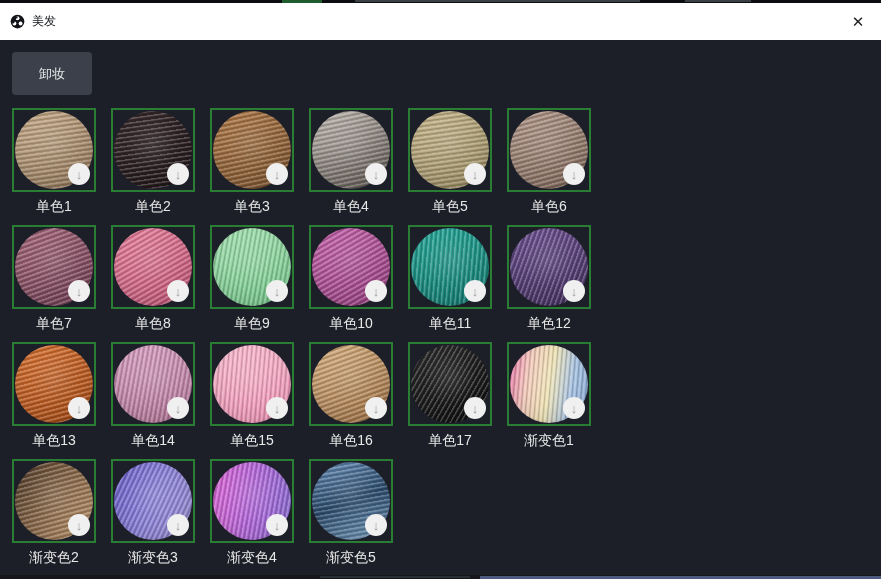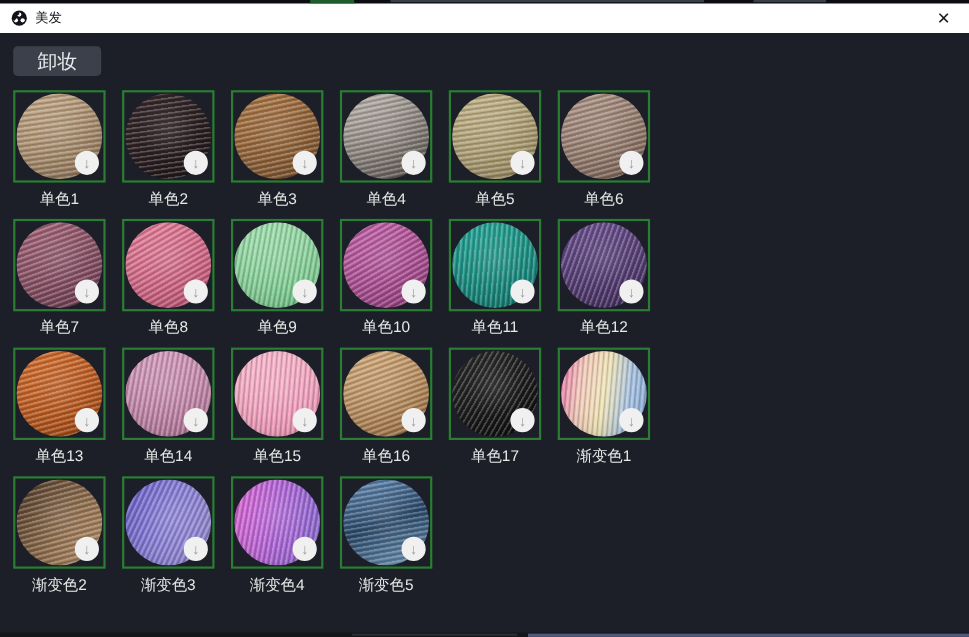--- a/index.html
+++ b/index.html
@@ -16,36 +16,36 @@
   .top-strip .frag { position:absolute; top:0; }
   .frag-green { left:282px; width:40px; height:3px; background:#1e5c2e; }
   .frag-gray1 { left:355px; width:285px; height:2px; background:#3a4046; }
   .frag-gray2 { left:685px; width:66px; height:2px; background:#3a4046; }
   .bottom-strip { height:4px; background:#15171b; position:relative; flex:0 0 auto; }
   .bottom-blue { position:absolute; left:480px; right:0; bottom:0; height:3px; background:#4e5a82; }
   .bottom-gray { position:absolute; left:320px; width:150px; bottom:1px; height:2px; background:#2a2e35; }
 
   
   .titlebar {
-    height:27px; background:var(--titlebar-bg,#ffffff);
+    height:37px; background:var(--titlebar-bg,#ffffff);
     display:flex; align-items:center; padding:0 10px; flex:0 0 auto;
   }
   .titlebar .logo { width:15px; height:15px; display:inline-flex; margin-right:7px; }
   .titlebar .title { font-size:12px; color:#16181d; }
   .titlebar .close {
     margin-left:auto; width:26px; height:26px; display:flex; align-items:center; justify-content:center;
     font-size:15px; color:#1a1a1a; cursor:pointer; font-weight:400;
   }
 
   
   .body { flex:1 1 auto; background:var(--body-bg,#1c1f27); padding:12px 0 0 12px; overflow:hidden; }
   .remove-btn {
-    display:inline-block; min-width:80px; height:27px; padding:0 22px;
+    display:inline-block; min-width:80px; height:43px; padding:0 22px;
     background:var(--button-bg,#3b404b); color:#e8e9ea; border:none; border-radius:4px;
-    font-size:18px; font-family:inherit; cursor:pointer;
+    font-size:13px; font-family:inherit; cursor:pointer;
   }
   .grid { margin-top:13px; width:600px; display:flex; flex-wrap:wrap; column-gap:15px; }
   .tile { width:84px; cursor:pointer; }
   .thumb {
     width:84px; height:84px; position:relative;
     border:2px solid var(--tile-border,#2a7e33);
     background:var(--body-bg,#1c1f27);
   }
   .circle { position:absolute; inset:1px; border-radius:50%; }
   .dl {

